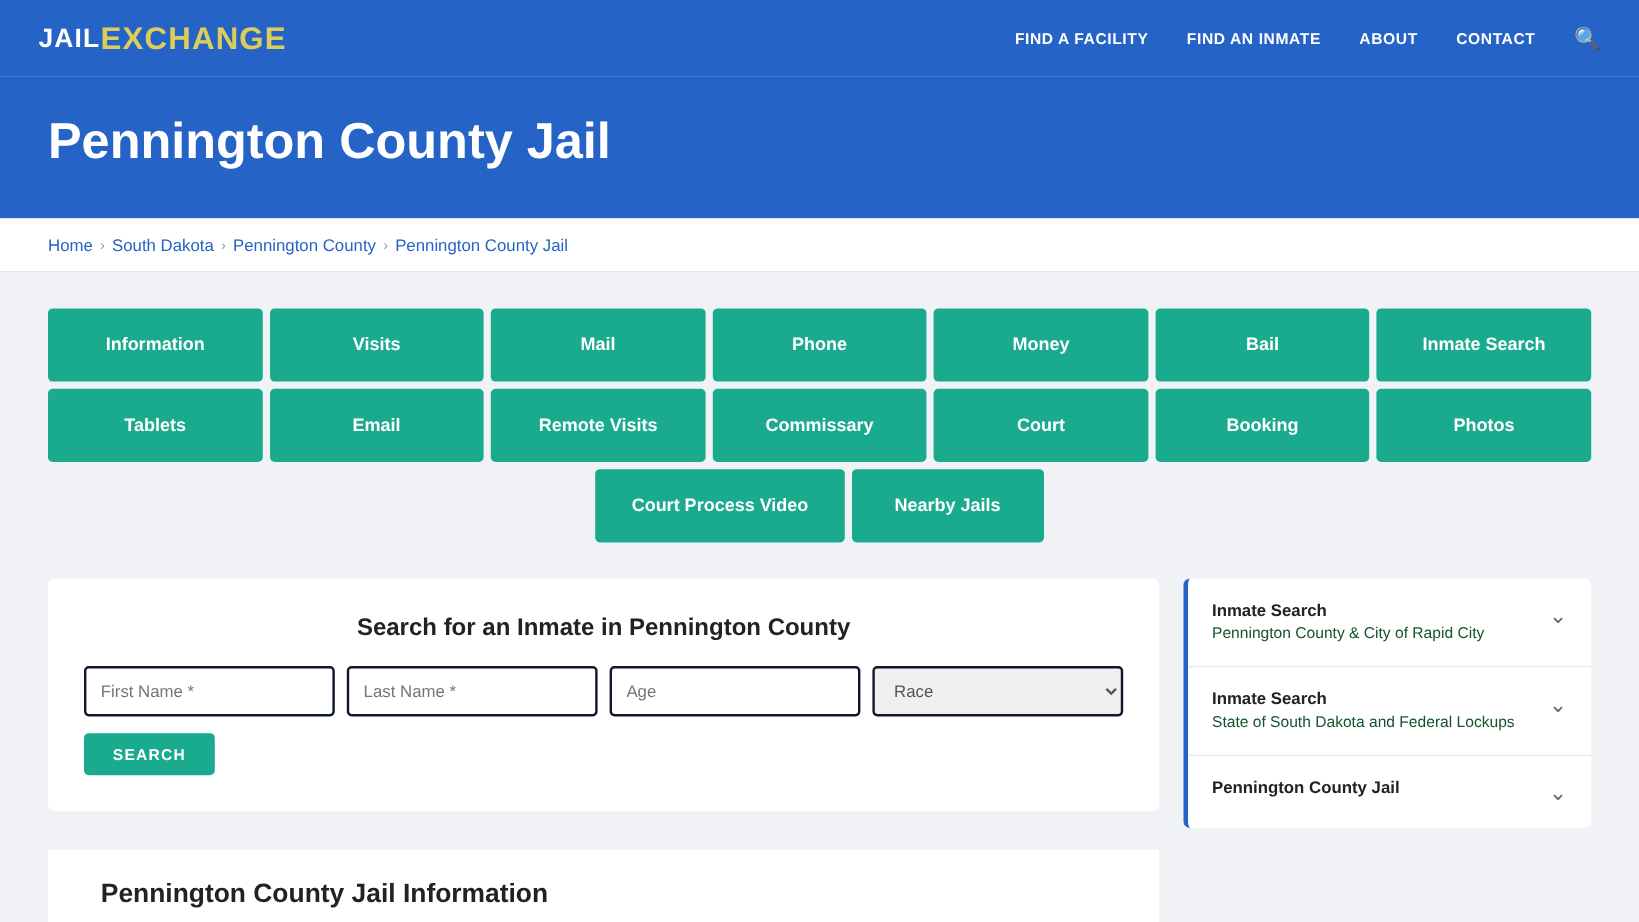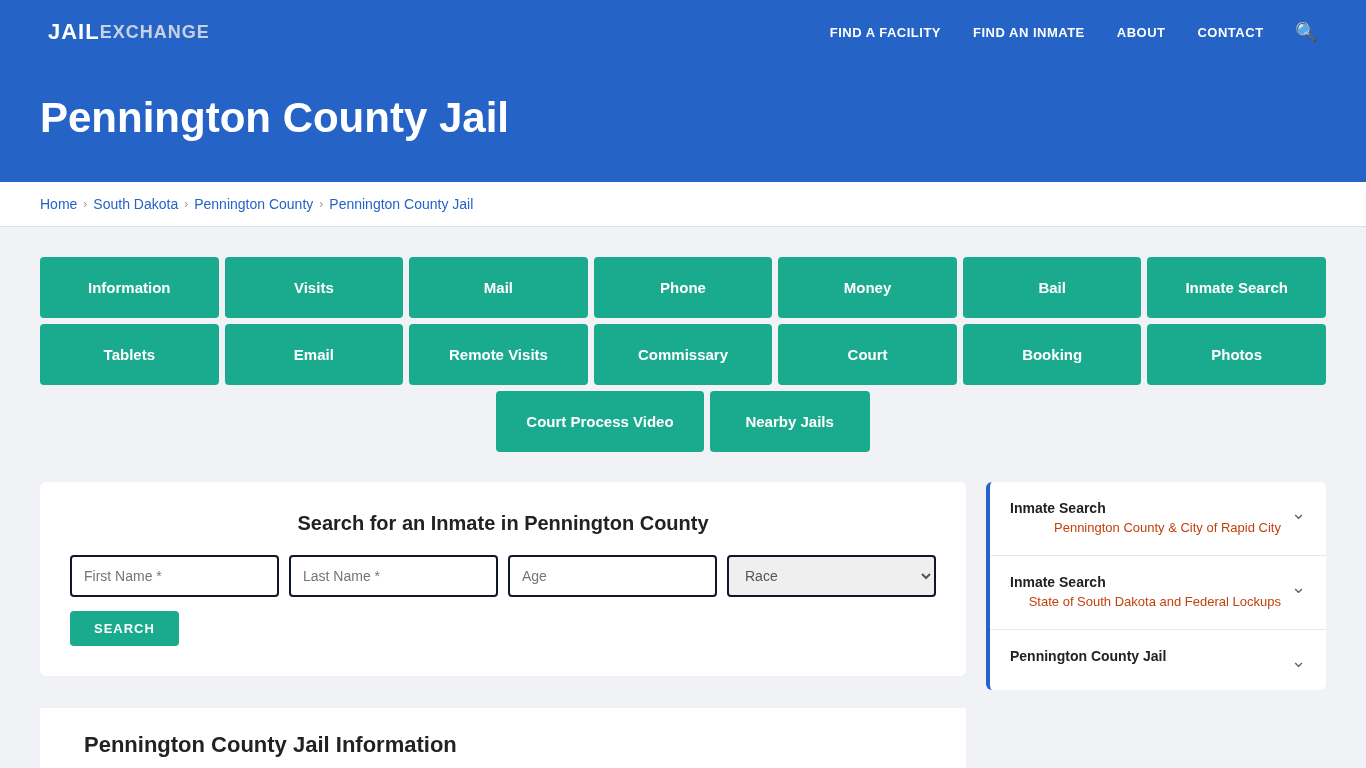--- a/index.html
+++ b/index.html
@@ -4,37 +4,37 @@
   <style>
     * { margin: 0; padding: 0; box-sizing: border-box; }
     body { font-family: Arial, sans-serif; background: #f0f2f5; color: #333; }
 
     
     .header {
       background: #2563c7;
       display: flex;
       align-items: center;
       justify-content: space-between;
-      padding: 0 48px;
+      padding: 0 32px;
       height: 64px;
     }
     .logo {
       display: flex;
       align-items: center;
       gap: 0;
     }
     .logo-jail {
       color: #fff;
       font-size: 22px;
       font-weight: 900;
       letter-spacing: 1px;
     }
     .logo-exchange {
-      color: #e5e5e5;
-      font-size: 18px;
+      color: #fde047;
+      font-size: 26px;
       font-weight: 900;
       letter-spacing: 1px;
       opacity: 0.85;
     }
     .nav {
       display: flex;
       align-items: center;
       gap: 32px;
     }
     .nav-item {
@@ -222,23 +222,22 @@
       flex: 1;
     }
     .sidebar-item-title {
       font-size: 14px;
       font-weight: 700;
       color: #222;
       margin-bottom: 3px;
     }
     .sidebar-item-subtitle {
       font-size: 13px;
-      color: #c2410c;
+      color: #14532d;
       line-height: 1.4;
-      text-align: right;
     }
     .sidebar-chevron {
       color: #666;
       font-size: 18px;
       margin-left: 10px;
       margin-top: 2px;
     }
 
     .left-column {
       flex: 1;

